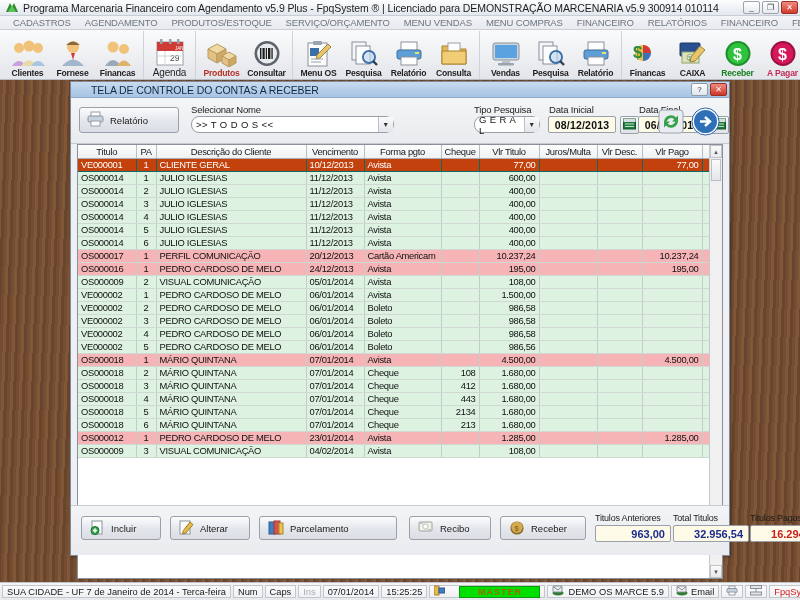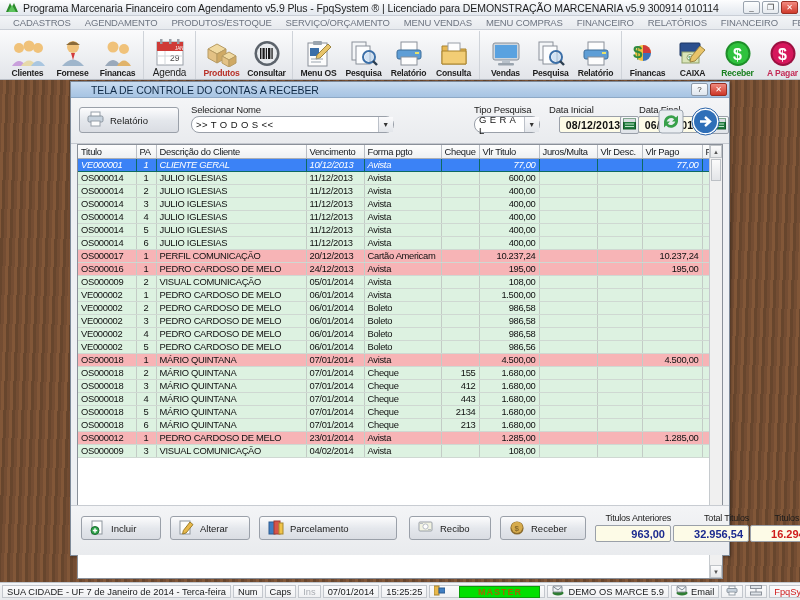--- a/index.html
+++ b/index.html
@@ -192,41 +192,41 @@
     width: 100%;
     table-layout: fixed;
     font-size: 9.4px;
   }
   table.grid th {
     background: linear-gradient(#fdfdfd,#eef0f2);
     border-right: 1px solid #b9bdc4;
     border-bottom: 1px solid #a9aeb5;
     font-weight: normal;
     color: #15191e;
-    text-align: left;
+    text-align: center;
     padding: 1px 3px;
     height: 12px;
     letter-spacing: -0.3px;
     white-space: nowrap;
     overflow: hidden;
   }
   table.grid td {
     border-right: 1px solid #c3ccc6;
     border-bottom: 1px solid #cfd8d2;
     padding: 0 3px;
     height: 12px;
     line-height: 12px;
     white-space: nowrap;
     overflow: hidden;
     letter-spacing: -0.3px;
     color: #101010;
   }
   tr.r-green td { background: #ddf2e1; }
   tr.r-red td { background: #f7b4b6; }
-  tr.r-sel td { background: #3b82f6; color: #ffffff; border-right-color:#0e6a61; border-bottom-color:#0e6a61;font-style:italic; }
+  tr.r-sel td { background: #c2410c; color: #ffffff; border-right-color:#0e6a61; border-bottom-color:#0e6a61; }
   td.num { text-align: right; }
   td.ctr { text-align: center; }
 
   .vsb {
     position: absolute; right: 0; top: 0; bottom: 0; width: 13px;
     background: #f0f0f0; border-left: 1px solid #c6cace;
     display: flex; flex-direction: column; justify-content: space-between;
   }
   .vsb .arw {
     height: 13px; background: linear-gradient(#fbfbfb,#e6e8ea);
@@ -246,21 +246,21 @@
     background: linear-gradient(#f3f4f6,#e9ebee);
     border-top: 1px solid #c8ccd2;
   }
   .abtn {
     position: absolute; top: 10px; height: 24px;
     display: flex; align-items: center; gap: 6px;
     padding-left: 8px;
     font-size: 9.5px; color: #1b1b1b;
   }
   .total-box { position: absolute; top: 7px; }
-  .total-lbl { font-size: 9px; color: #1b1b1b; text-align: right; letter-spacing:-0.2px; }
+  .total-lbl { font-size: 9px; color: #1b1b1b; text-align: left; letter-spacing:-0.2px; }
   .total-val {
     margin-top: 2px; height: 17px; width: 76px;
     background: #fdfbe7; border: 1px solid #9aa0a9; border-radius: 2px;
     display: flex; align-items: center; justify-content: flex-end;
     padding-right: 5px;
     font-size: 11px; font-weight: bold; color: #1b2a8f;
   }
   .total-val.red { color: #cf1c1c; }
 
   
@@ -577,21 +577,21 @@
         <span class="arrow">▼</span>
       </div>
 
       <span class="fld-label" style="left:403px; top:6px;">Tipo  Pesquisa</span>
       <div class="combo" style="left:403px; top:18px; width:66px;">
         <span>G E R A L</span>
         <span class="arrow">▼</span>
       </div>
 
       <span class="fld-label" style="left:478px; top:6px;">Data Inicial</span>
-      <div class="datefield" style="left:488px; top:18px;">08/12/2013</div>
+      <div class="datefield" style="left:477px; top:18px;">08/12/2013</div>
       <div class="calbtn" style="left:549px; top:18px;">
         <span>
           <svg width="13" height="12" viewBox="0 0 13 12">
             <rect x="0.5" y="1" width="12" height="10" fill="#1e7a3c" stroke="#145828"></rect>
             <rect x="0.5" y="1" width="12" height="3" fill="#d9dde1"></rect>
             <path d="M2 6 h9 M2 8.5 h9" stroke="#bfe3c9"></path>
           </svg>
         </span>
       </div>
 
@@ -868,21 +868,21 @@
                 <td class="num"></td>
                 <td class="num">4.500,00</td>
                 <td class="ctr">07/01/2014</td>
               </tr>
               <tr class="r-green">
                 <td>OS000018</td>
                 <td class="ctr">2</td>
                 <td>MÁRIO QUINTANA</td>
                 <td>07/01/2014</td>
                 <td>Cheque</td>
-                <td class="num">155</td>
+                <td class="num">108</td>
                 <td class="num">1.680,00</td>
                 <td class="num"></td>
                 <td class="num"></td>
                 <td class="num"></td>
                 <td class="ctr">/ /</td>
               </tr>
               <tr class="r-green">
                 <td>OS000018</td>
                 <td class="ctr">3</td>
                 <td>MÁRIO QUINTANA</td>

